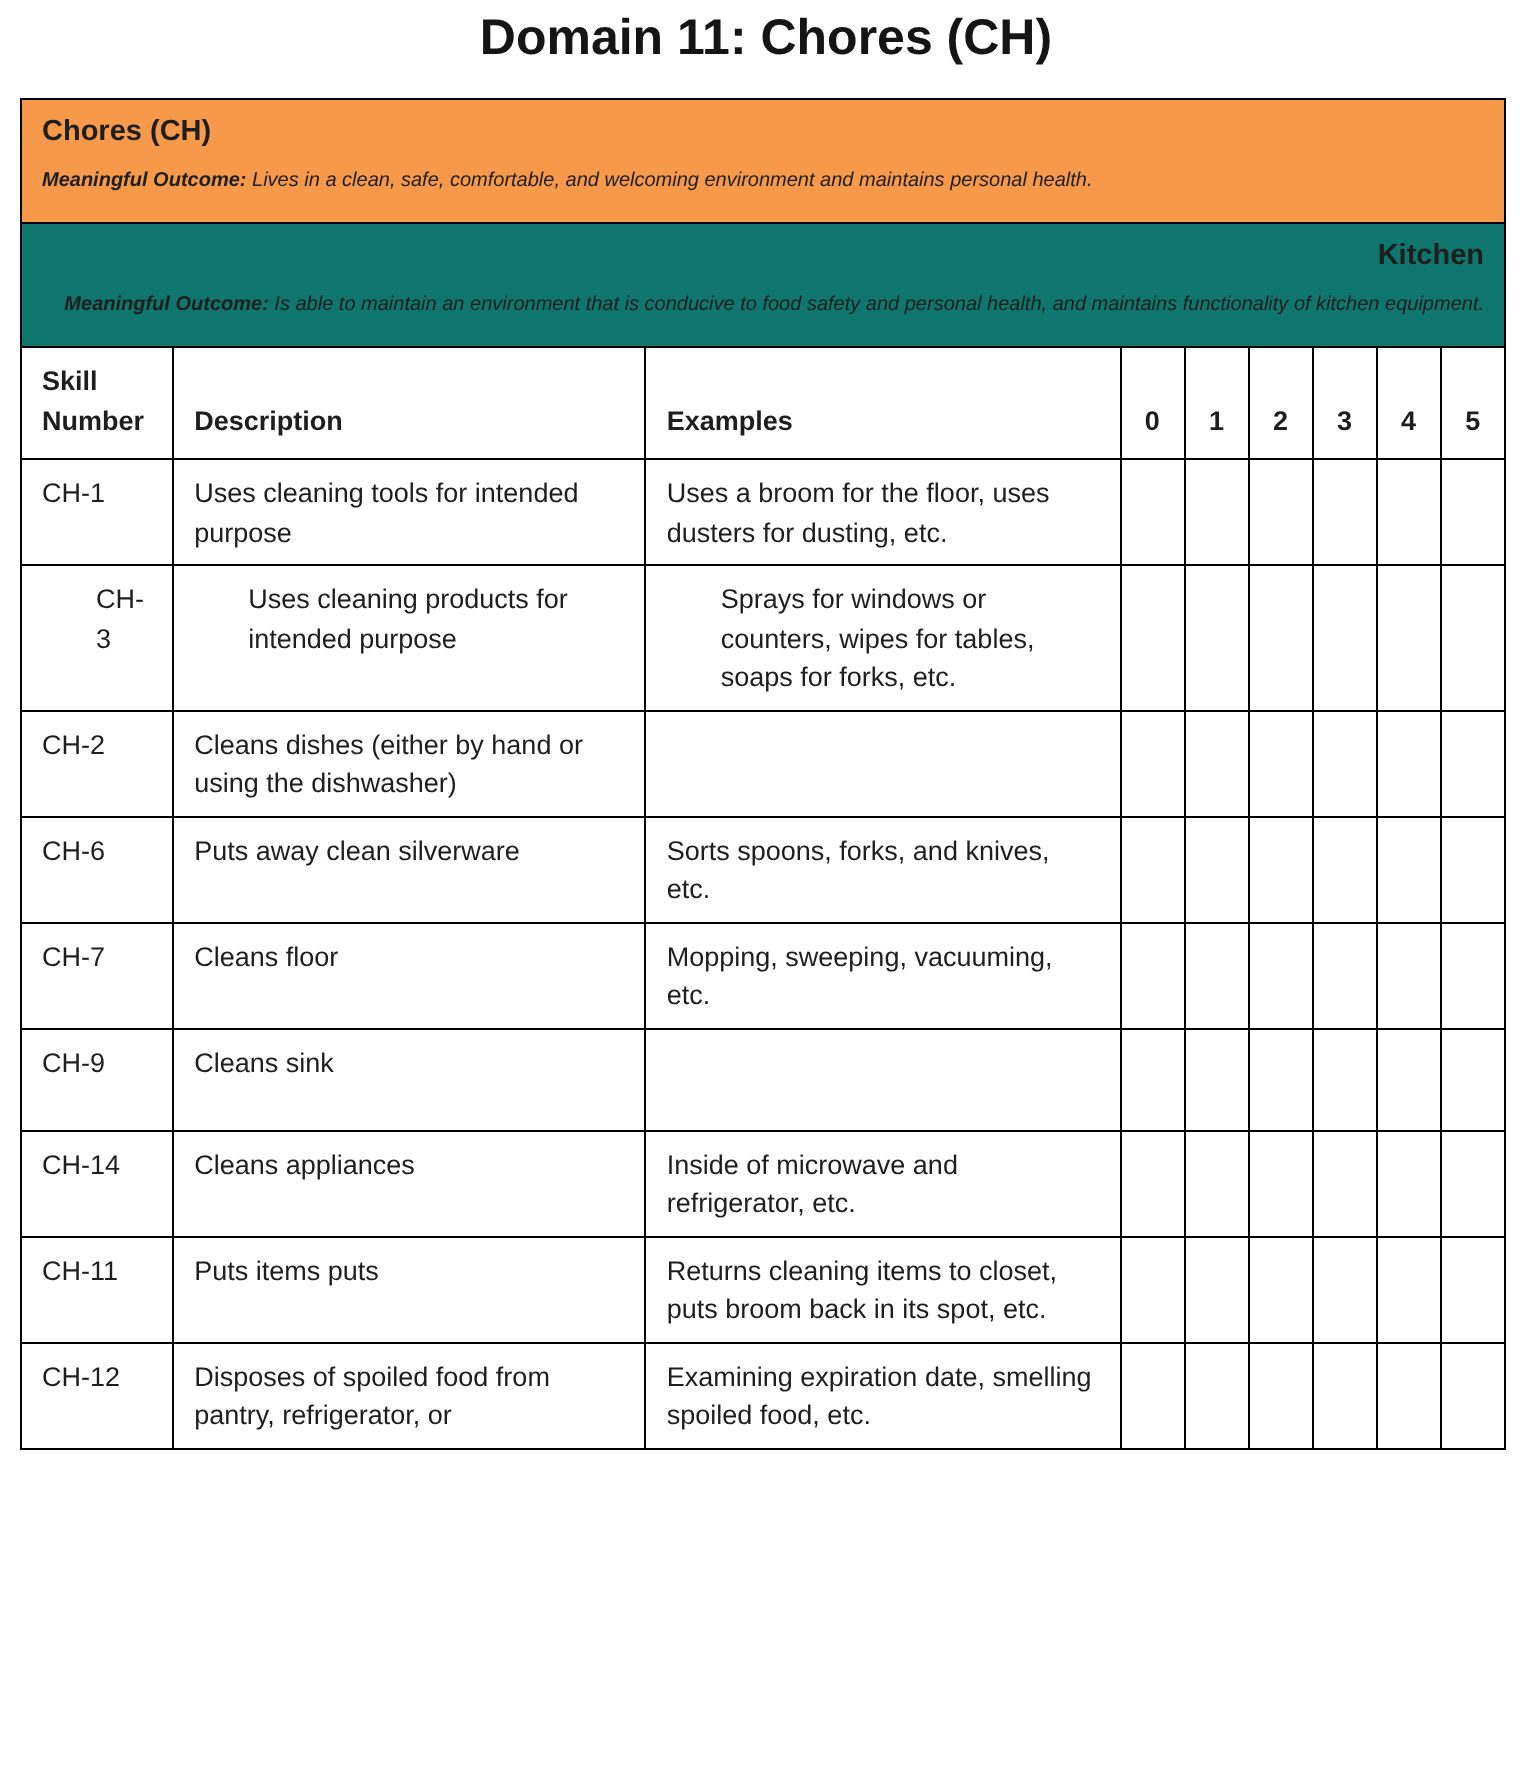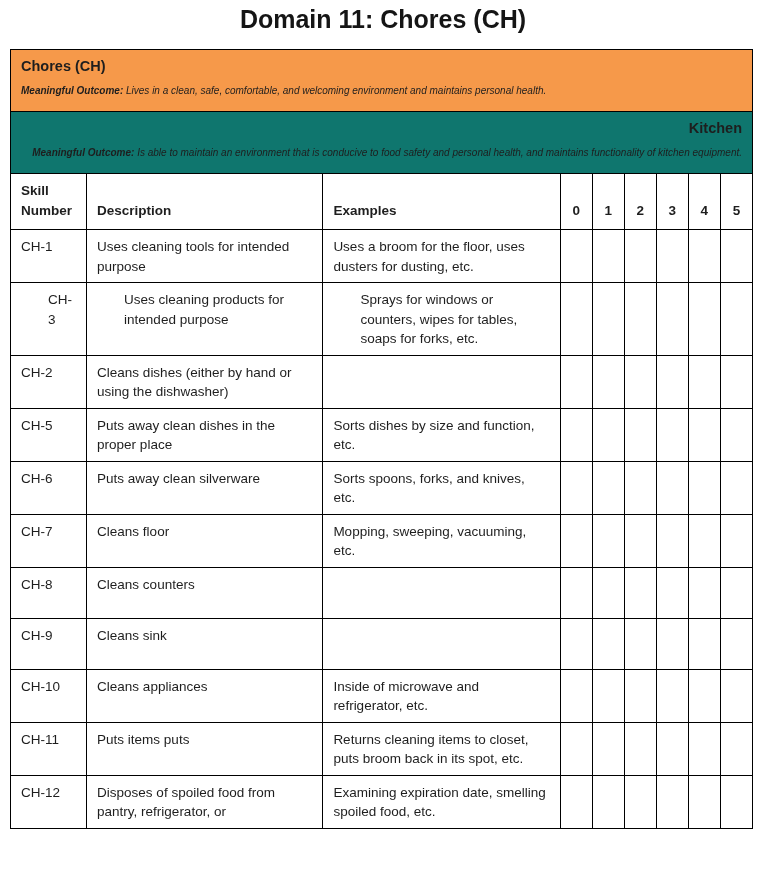--- a/index.html
+++ b/index.html
@@ -135,31 +135,20 @@
       <td>Cleans dishes (either by hand or using the dishwasher)</td>
       <td></td>
       <td class="rate"></td>
           <td class="rate"></td>
           <td class="rate"></td>
           <td class="rate"></td>
           <td class="rate"></td>
           <td class="rate"></td>
     </tr>
 
-    <tr class="data-row">
-      <td>CH-5</td>
-      <td>Puts away clean dishes in the proper place</td>
-      <td>Sorts dishes by size and function, etc.</td>
-      <td class="rate"></td>
-          <td class="rate"></td>
-          <td class="rate"></td>
-          <td class="rate"></td>
-          <td class="rate"></td>
-          <td class="rate"></td>
-    </tr>
 
     <tr class="data-row">
       <td>CH-6</td>
       <td>Puts away clean silverware</td>
       <td>Sorts spoons, forks, and knives, etc.</td>
       <td class="rate"></td>
           <td class="rate"></td>
           <td class="rate"></td>
           <td class="rate"></td>
           <td class="rate"></td>
@@ -171,46 +160,35 @@
       <td>Cleans floor</td>
       <td>Mopping, sweeping, vacuuming, etc.</td>
       <td class="rate"></td>
           <td class="rate"></td>
           <td class="rate"></td>
           <td class="rate"></td>
           <td class="rate"></td>
           <td class="rate"></td>
     </tr>
 
-    <tr class="data-row">
-      <td>CH-8</td>
-      <td>Cleans counters</td>
-      <td></td>
-      <td class="rate"></td>
-          <td class="rate"></td>
-          <td class="rate"></td>
-          <td class="rate"></td>
-          <td class="rate"></td>
-          <td class="rate"></td>
-    </tr>
 
     <tr class="data-row">
       <td>CH-9</td>
       <td>Cleans sink</td>
       <td></td>
       <td class="rate"></td>
           <td class="rate"></td>
           <td class="rate"></td>
           <td class="rate"></td>
           <td class="rate"></td>
           <td class="rate"></td>
     </tr>
 
     <tr class="data-row">
-      <td>CH-10</td>
+      <td>CH-14</td>
       <td>Cleans appliances</td>
       <td>Inside of microwave and refrigerator, etc.</td>
       <td class="rate"></td>
           <td class="rate"></td>
           <td class="rate"></td>
           <td class="rate"></td>
           <td class="rate"></td>
           <td class="rate"></td>
     </tr>
 

